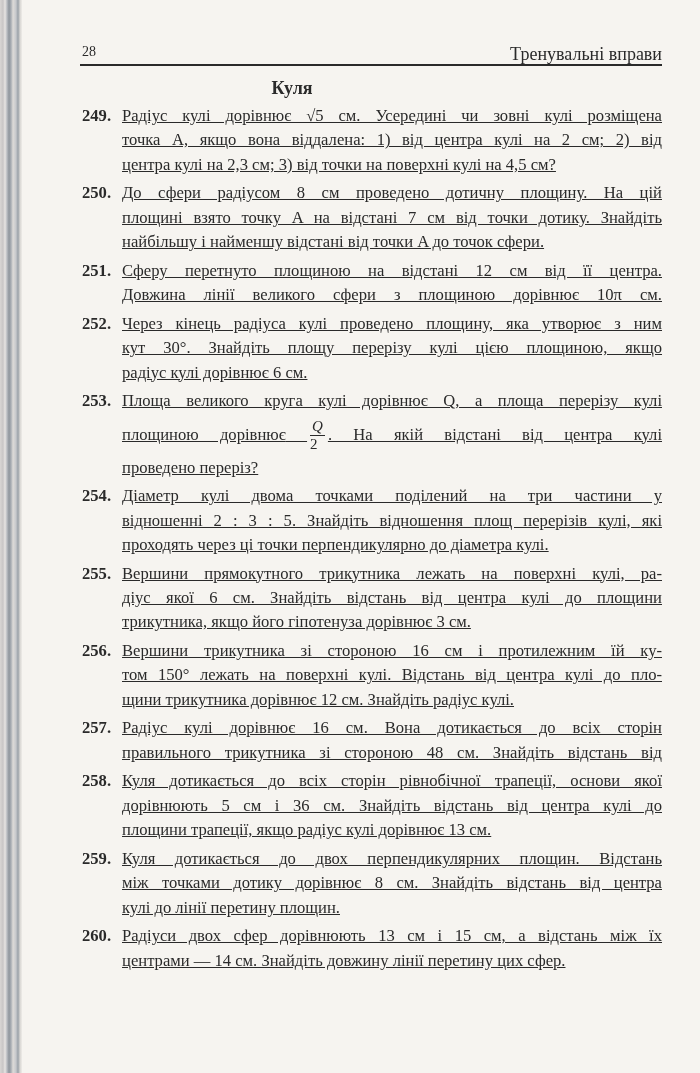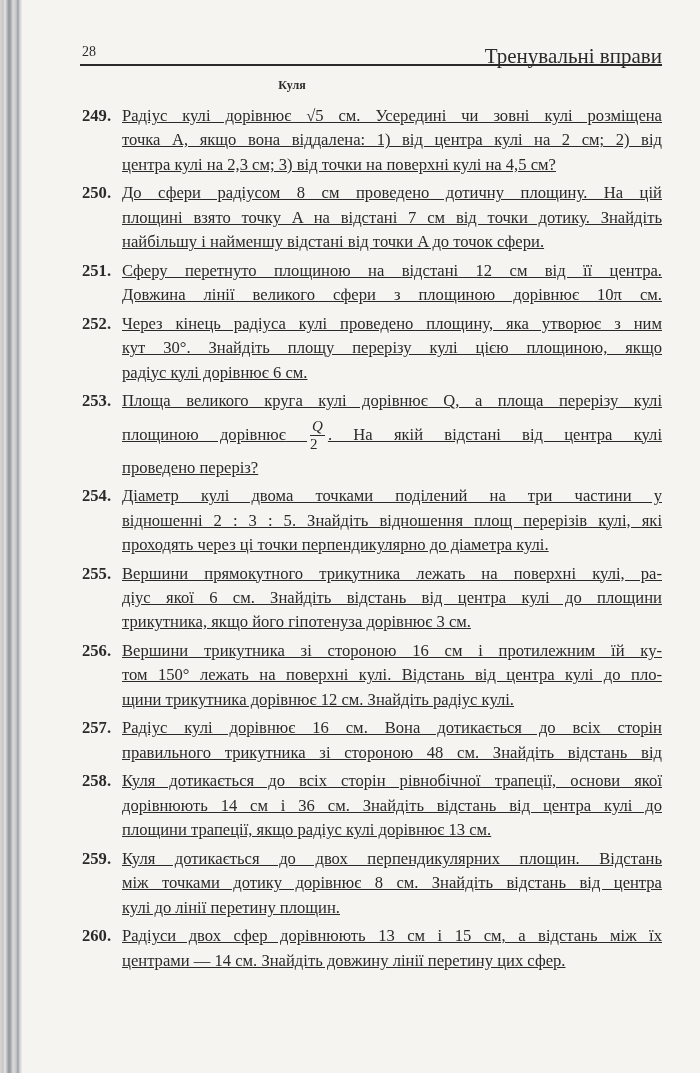--- a/index.html
+++ b/index.html
@@ -8,23 +8,23 @@
     background:#f3f1ec;
     font-family:"Liberation Serif", "DejaVu Serif", serif;
     color:#2a2a2a;
   }
   .topbar { position:absolute; left:0; top:0; width:350px; height:4px; background:#6e3b3a; }
   .spine { position:absolute; left:0; top:0; width:22px; height:1073px;
     background:linear-gradient(to right,#d9d6d4 0,#c9c6c6 3px,#e8e5e3 5px,#b9bcc1 7px,#8f959c 9px,#a9aeb4 11px,#dedbd8 13px,#c6c8cc 16px,#9aa1a8 18px,#d8d6d3 20px,#eeece8 22px); }
   .page { position:absolute; left:22px; top:0; width:678px; height:1073px; background:#f6f4f0; }
   .header { position:absolute; left:82px; top:44px; width:580px; height:20px; }
   .page-num { position:absolute; left:0; top:0; font-size:14px; }
-  .running-title { position:absolute; right:0; top:0; font-size:21px; }
+  .running-title { position:absolute; right:0; top:0; font-size:18px; }
   .rule { position:absolute; left:80px; top:64px; width:582px; height:1.5px; background:#2a2a2a; }
-  .section-title { position:absolute; left:0; width:584px; top:78px; text-align:center; font-weight:bold; font-size:12px; }
+  .section-title { position:absolute; left:0; width:584px; top:78px; text-align:center; font-weight:bold; font-size:18px; }
   .problems { position:absolute; left:82px; top:104px; width:580px; }
   .problem { position:relative; padding-left:40px; font-size:16.6px; line-height:24.4px; text-align:justify; margin-bottom:4.2px;text-decoration:underline; }
   .num { position:absolute; left:0; top:0; font-weight:bold; }
   .line { display:block; text-align:justify; text-align-last:justify; white-space:nowrap; }
   .line.last { text-align-last:left; }
   .frac { display:inline-block; vertical-align:middle; text-align:center; font-size:15px; line-height:17px; margin:0 3px; }
   .frac span { display:block; }
   .frac .n { border-bottom:1px solid #2a2a2a; padding:0 2px; font-style:italic; }
   .tall { line-height:42px; }
 </style>
@@ -92,21 +92,21 @@
     <span class="line last">щини трикутника дорівнює 12 см. Знайдіть радіус кулі.</span>
   </div>
   <div class="problem">
     <span class="num">257.</span>
     <span class="line">Радіус кулі дорівнює 16 см. Вона дотикається до всіх сторін</span>
     <span class="line">правильного трикутника зі стороною 48 см. Знайдіть відстань від</span>
   </div>
   <div class="problem">
     <span class="num">258.</span>
     <span class="line">Куля дотикається до всіх сторін рівнобічної трапеції, основи якої</span>
-    <span class="line">дорівнюють 14 см і 36 см. Знайдіть відстань від центра кулі до</span>
+    <span class="line">дорівнюють 5 см і 36 см. Знайдіть відстань від центра кулі до</span>
     <span class="line last">площини трапеції, якщо радіус кулі дорівнює 13 см.</span>
   </div>
   <div class="problem">
     <span class="num">259.</span>
     <span class="line">Куля дотикається до двох перпендикулярних площин. Відстань</span>
     <span class="line">між точками дотику дорівнює 8 см. Знайдіть відстань від центра</span>
     <span class="line last">кулі до лінії перетину площин.</span>
   </div>
   <div class="problem">
     <span class="num">260.</span>

